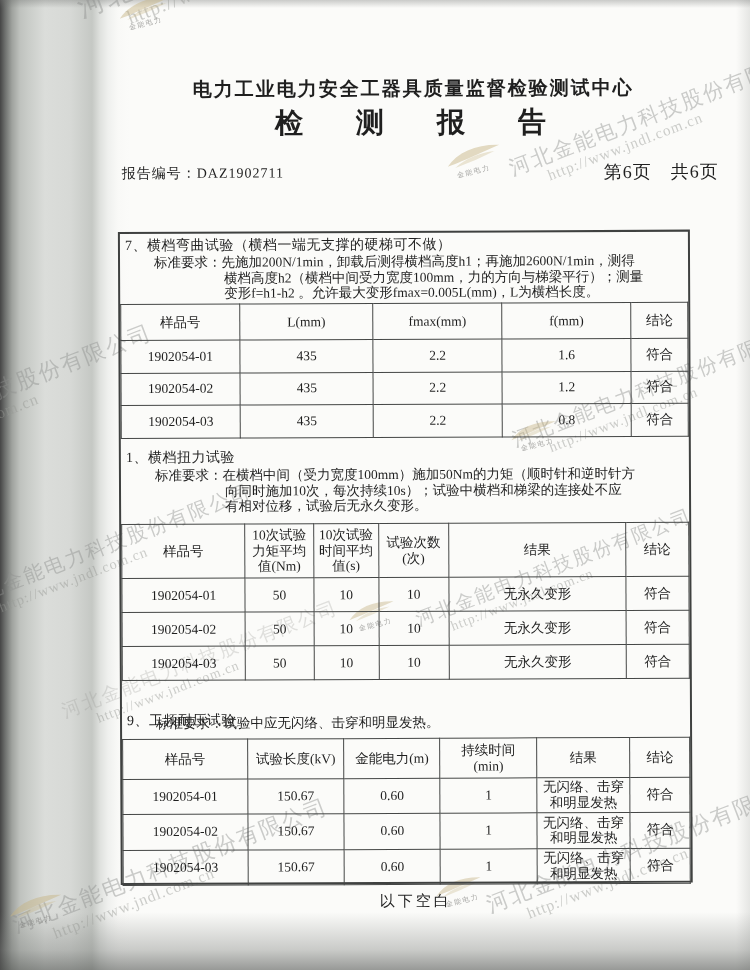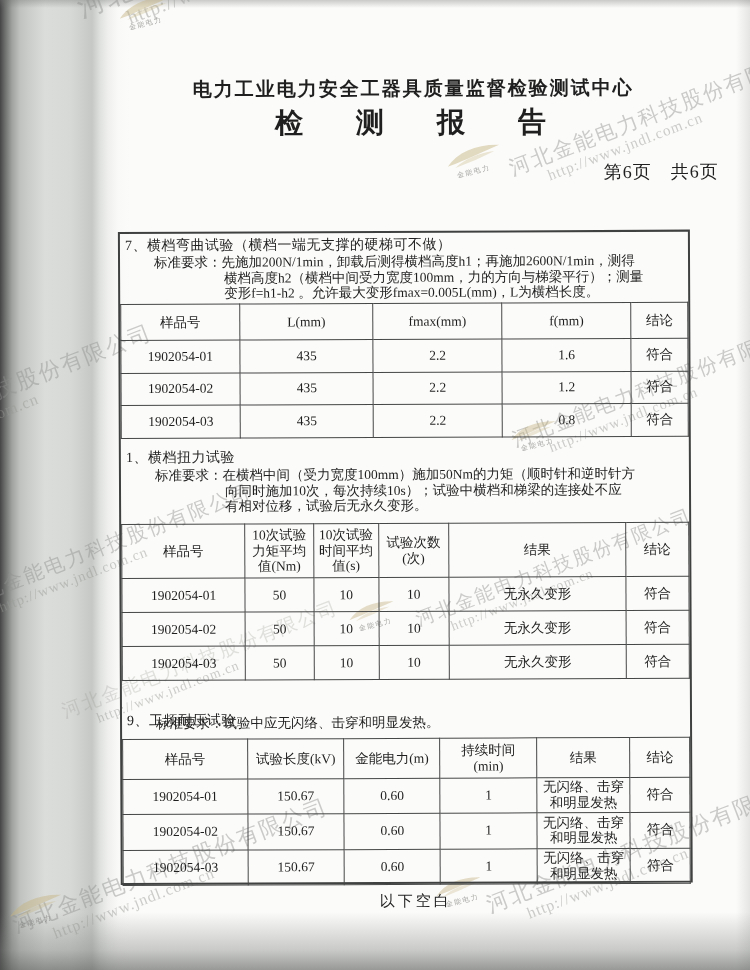--- a/index.html
+++ b/index.html
@@ -128,20 +128,23 @@
         </svg>
       <div class="wm-logo-text">金能电力</div>
     </div>
   </div>
 
   <div class="doc">
 
     <div class="center-name">电力工业电力安全工器具质量监督检验测试中心</div>
     <div class="report-title">检 测 报 告</div>
 
+    <div class="report-no">
+      <span>报告编号：</span><span>DAZ1902711</span>
+    </div>
     <div class="page-info">第6页　共6页</div>
 
 
     <div class="main-box">
 
       <div class="sec-heading" style="top:3px;">7、横档弯曲试验（横档一端无支撑的硬梯可不做）</div>
       <div class="req" style="top:21px;">
         <div><span>标准要求：</span><span>先施加200N/1min，卸载后测得横档高度h1；再施加2600N/1min，测得</span></div>
         <div class="cont">横档高度h2（横档中间受力宽度100mm，力的方向与梯梁平行）；测量</div>
         <div class="cont">变形f=h1-h2 。允许最大变形fmax=0.005L(mm)，L为横档长度。</div>

